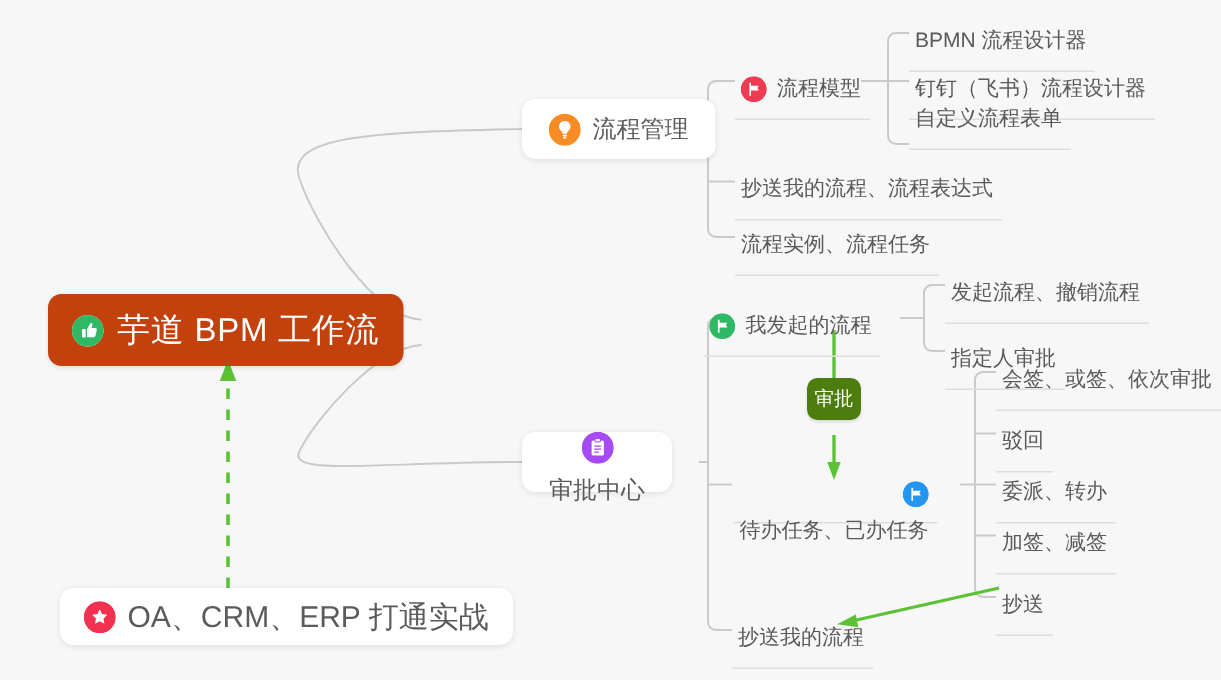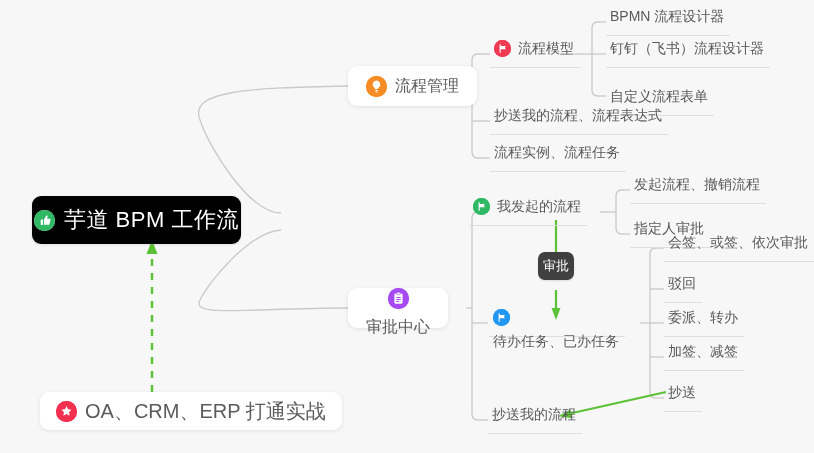--- a/index.html
+++ b/index.html
@@ -10,23 +10,23 @@
     overflow:hidden;
     position:relative;
   }
   #canvas{position:relative;width:814px;height:453px;}
   #wires{position:absolute;left:0;top:0;width:814px;height:453px;}
 
   
   .root-node{
     position:absolute;
     display:flex;align-items:center;gap:9px;
-    background:#000000;
+    background:#c2410c;
     border-radius:9px;
-    padding:0 2px;
+    padding:0 16px;
     height:48px;
     box-sizing:border-box;
     box-shadow:0 1px 3px rgba(0,0,0,.10);
   }
   .root-label{
     color:#ffffff;font-size:22px;letter-spacing:.5px;white-space:nowrap;
   }
 
   
   .card-node{
@@ -41,33 +41,34 @@
     justify-content:space-between;
   }
   .card-label{color:#5b5b5b;font-size:15px;white-space:nowrap;}
 
   .card-node.big{height:40px;padding:0 18px;border-radius:9px;}
   .card-node.big .card-label{font-size:16px;}
 
   
   .leaf-node{
     position:absolute;
-    display:flex;align-items:flex-start;gap:7px;
+    display:flex;align-items:flex-end;gap:7px;
     height:28px;
     box-sizing:border-box;
     border-bottom:1px solid #dedede;
-    padding:0 6px 0 4px;
+    padding:0 6px 11px 4px;
     white-space:nowrap;
+    margin-top:12px;
   }
   .leaf-label{color:#5a5a5a;font-size:14px;white-space:nowrap;}
 
   
   .edge-badge{
     position:absolute;
-    background:#404040;
+    background:#4d7c0f;
     border-radius:7px;
     color:#fff;
     font-size:13px;
     display:flex;align-items:center;justify-content:center;
     width:36px;height:28px;
     box-shadow:0 1px 2px rgba(0,0,0,.12);
   }
 
   
   .ico{
@@ -187,21 +188,21 @@
     </span>
     <span class="leaf-label">流程模型</span>
   </div>
 
   <div class="leaf-node" style="left:606px;top:8px;">
     <span class="leaf-label">BPMN 流程设计器</span>
   </div>
   <div class="leaf-node" style="left:606px;top:40px;">
     <span class="leaf-label">钉钉（飞书）流程设计器</span>
   </div>
-  <div class="leaf-node" style="left:606px;top:88px;">
+  <div class="leaf-node" style="left:606px;top:60px;">
     <span class="leaf-label">自定义流程表单</span>
   </div>
 
   <div class="leaf-node" style="left:490px;top:107px;">
     <span class="leaf-label">抄送我的流程、流程表达式</span>
   </div>
   <div class="leaf-node" style="left:490px;top:144px;">
     <span class="leaf-label">流程实例、流程任务</span>
   </div>
 

